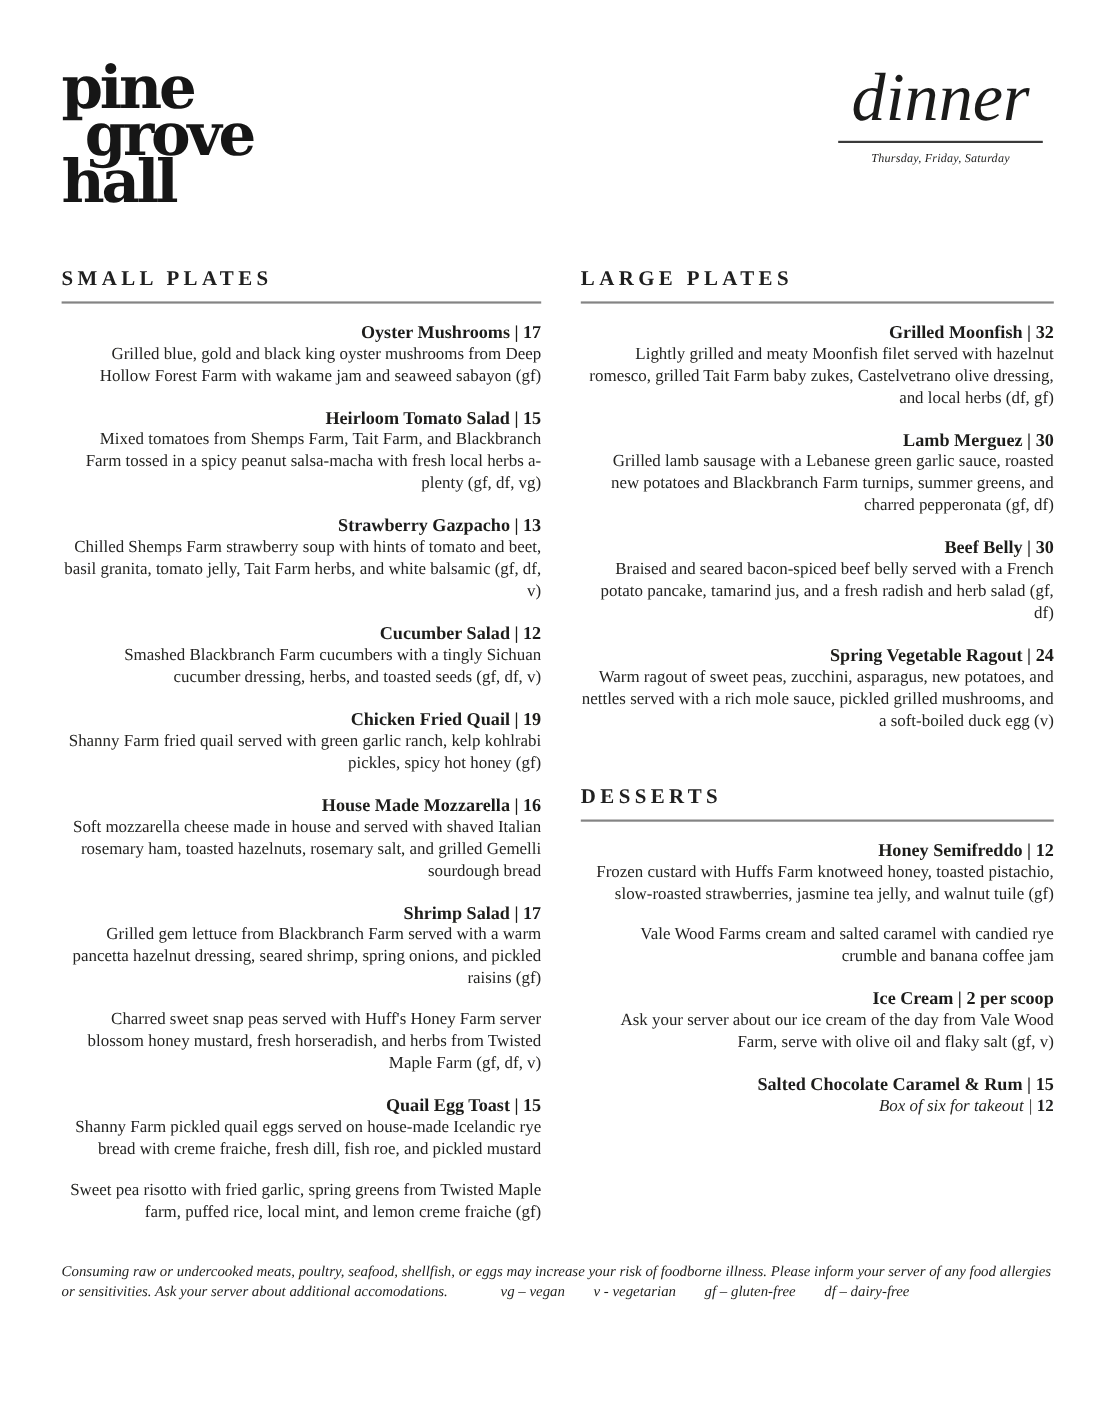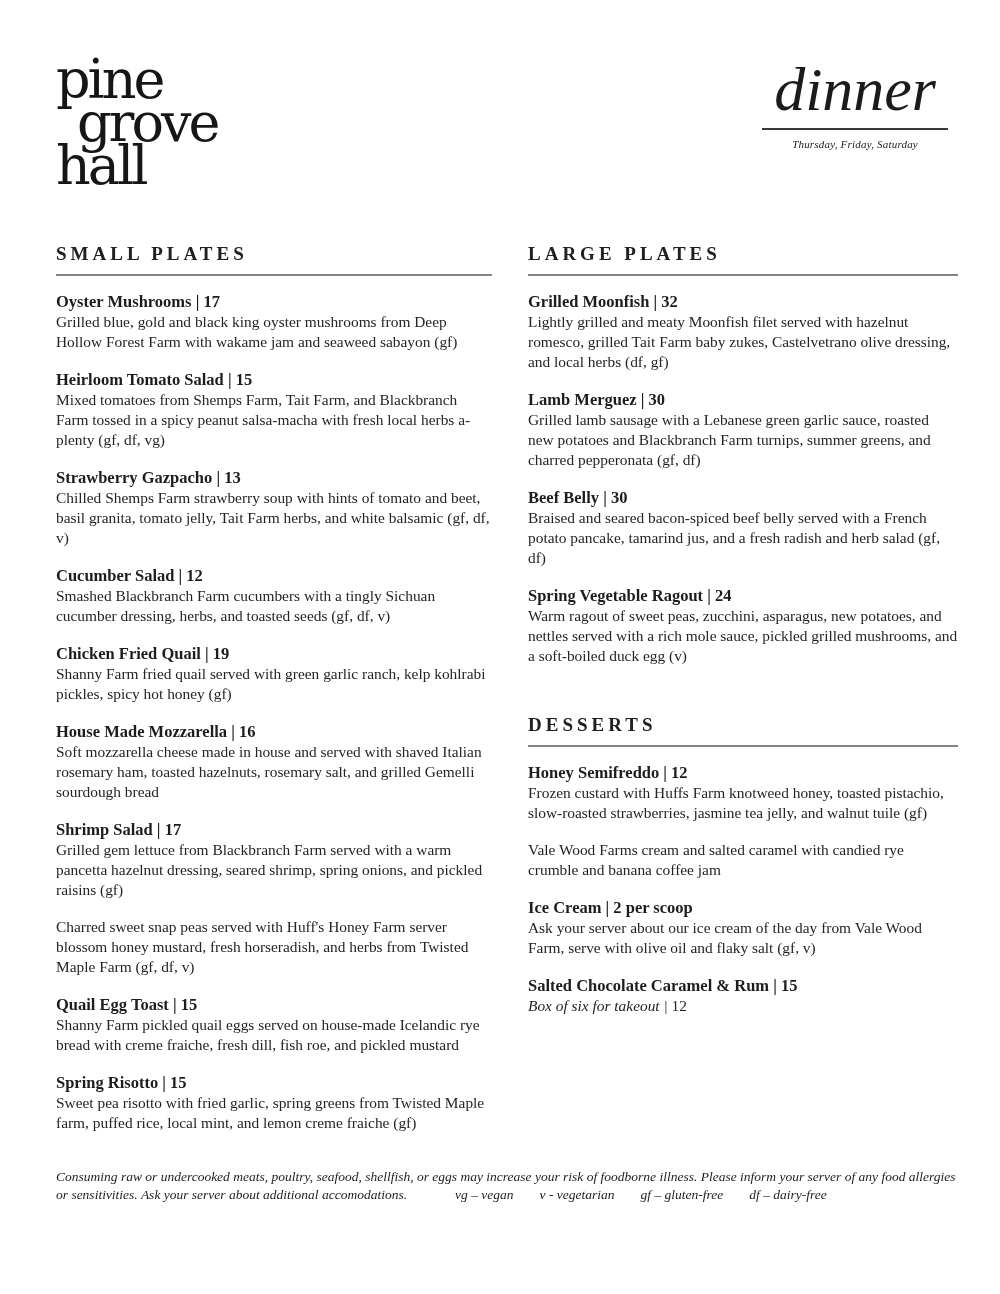--- a/index.html
+++ b/index.html
@@ -8,21 +8,21 @@
     font-family: "Liberation Serif", "DejaVu Serif", serif;
     color: #1d1d1b;
     -webkit-font-smoothing: antialiased;
   }
   .page { box-sizing: border-box; width: 1000px; height: 1294px; padding: 58px 42px 0 56px; background: #fff; overflow: hidden; }
 
   
   .header { display: flex; justify-content: space-between; align-items: flex-start; }
   .logo {
     font-family: "DejaVu Serif", serif;
-    font-weight: 400;
+    font-weight: 700;
     font-size: 54px;
     line-height: 43px;
     letter-spacing: -3px;
     color: #161616;
   }
   .logo-line { white-space: nowrap; }
   .logo-indent { padding-left: 21px; }
   .title-block { text-align: center; margin-top: 0; margin-right: 10px; }
   .dinner-title {
     display: inline-block;
@@ -43,27 +43,27 @@
 
   .section-title {
     margin: 0;
     font-size: 19px;
     font-weight: 700;
     letter-spacing: 4px;
     padding-bottom: 9px;
     border-bottom: 2px solid #848484;
     color: #202020;
   }
-  .items { padding-top: 15px; }
+  .items { padding-top: 15px; text-align: right; }
   .item { margin-bottom: 17px; }
   .item-title { font-weight: 700; font-size: 16.5px; line-height: 21px; color: #1d1d1b; }
   .item-desc { font-size: 15.4px; line-height: 20px; color: #242422; }
   .item-note { font-size: 15.4px; line-height: 20px; color: #242422; }
   .note-text { font-style: italic; }
-  .note-price { font-weight: 400; }
+  .note-price { font-weight: 700; }
   .section-desserts { margin-top: 48px; }
 
   
   .footer {
     margin-top: 18px;
     width: 902px;
     font-style: italic;
     font-size: 13.5px;
     line-height: 17.5px;
     color: #1d1d1b;
@@ -122,21 +122,20 @@
               <div class="item-desc">Grilled gem lettuce from Blackbranch Farm served with a warm pancetta hazelnut dressing, seared shrimp, spring onions, and pickled raisins (gf)</div>
             </div>
             <div class="item">
               <div class="item-desc">Charred sweet snap peas served with Huff's Honey Farm server blossom honey mustard, fresh horseradish, and herbs from Twisted Maple Farm (gf, df, v)</div>
             </div>
             <div class="item">
               <div class="item-title">Quail Egg Toast | 15</div>
               <div class="item-desc">Shanny Farm pickled quail eggs served on house-made Icelandic rye bread with creme fraiche, fresh dill, fish roe, and pickled mustard</div>
             </div>
             <div class="item">
-              <div class="item-title">Spring Risotto | 15</div>
               <div class="item-desc">Sweet pea risotto with fried garlic, spring greens from Twisted Maple farm, puffed rice, local mint, and lemon creme fraiche (gf)</div>
             </div>
           </div>
       </section>
     </div>
     <div class="col-right">
       <section class="menu-section">
         <h2 class="section-title">LARGE PLATES</h2>
         <div class="items">
             <div class="item">

